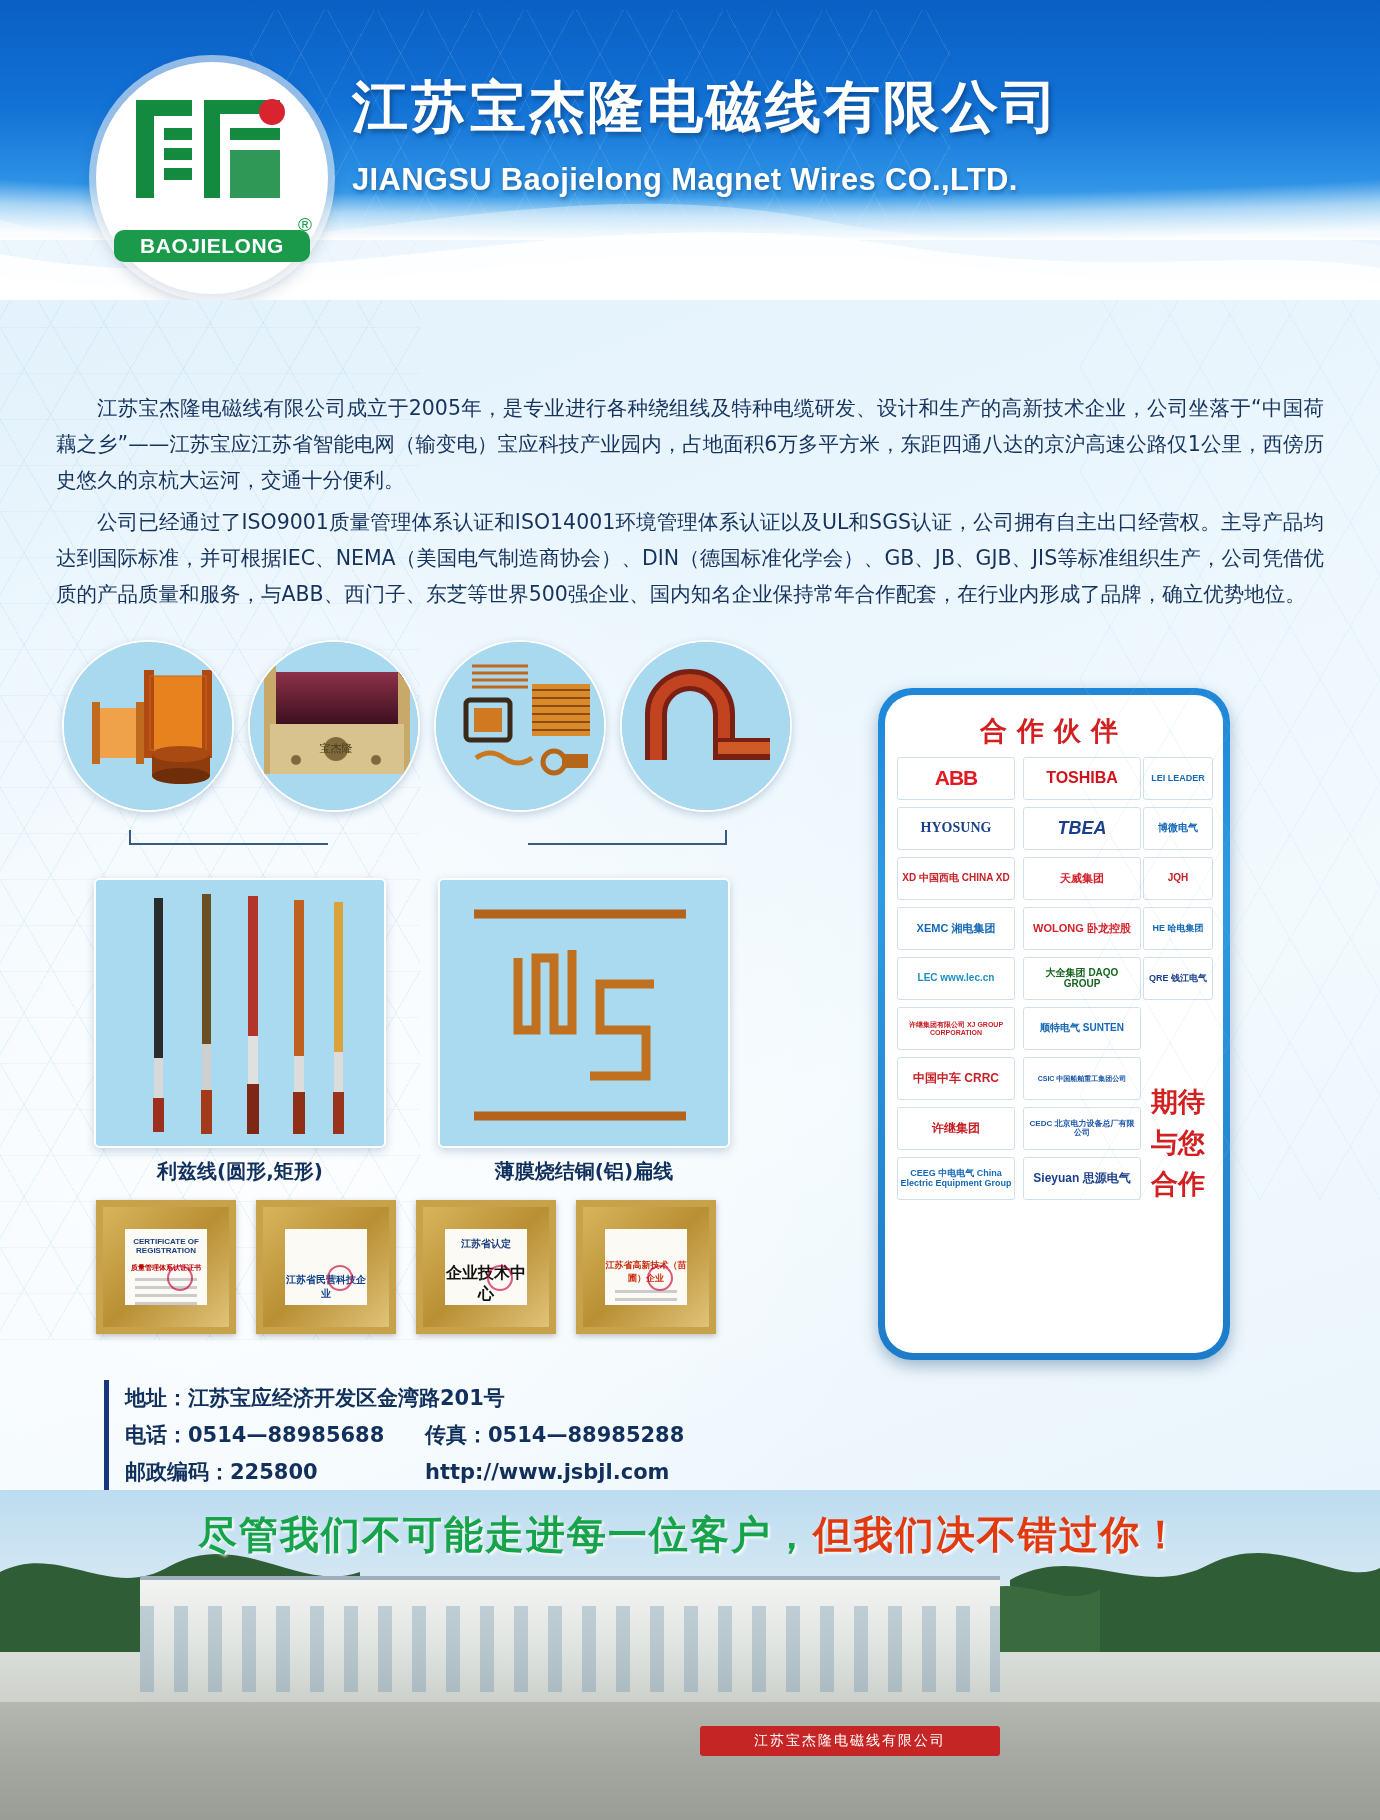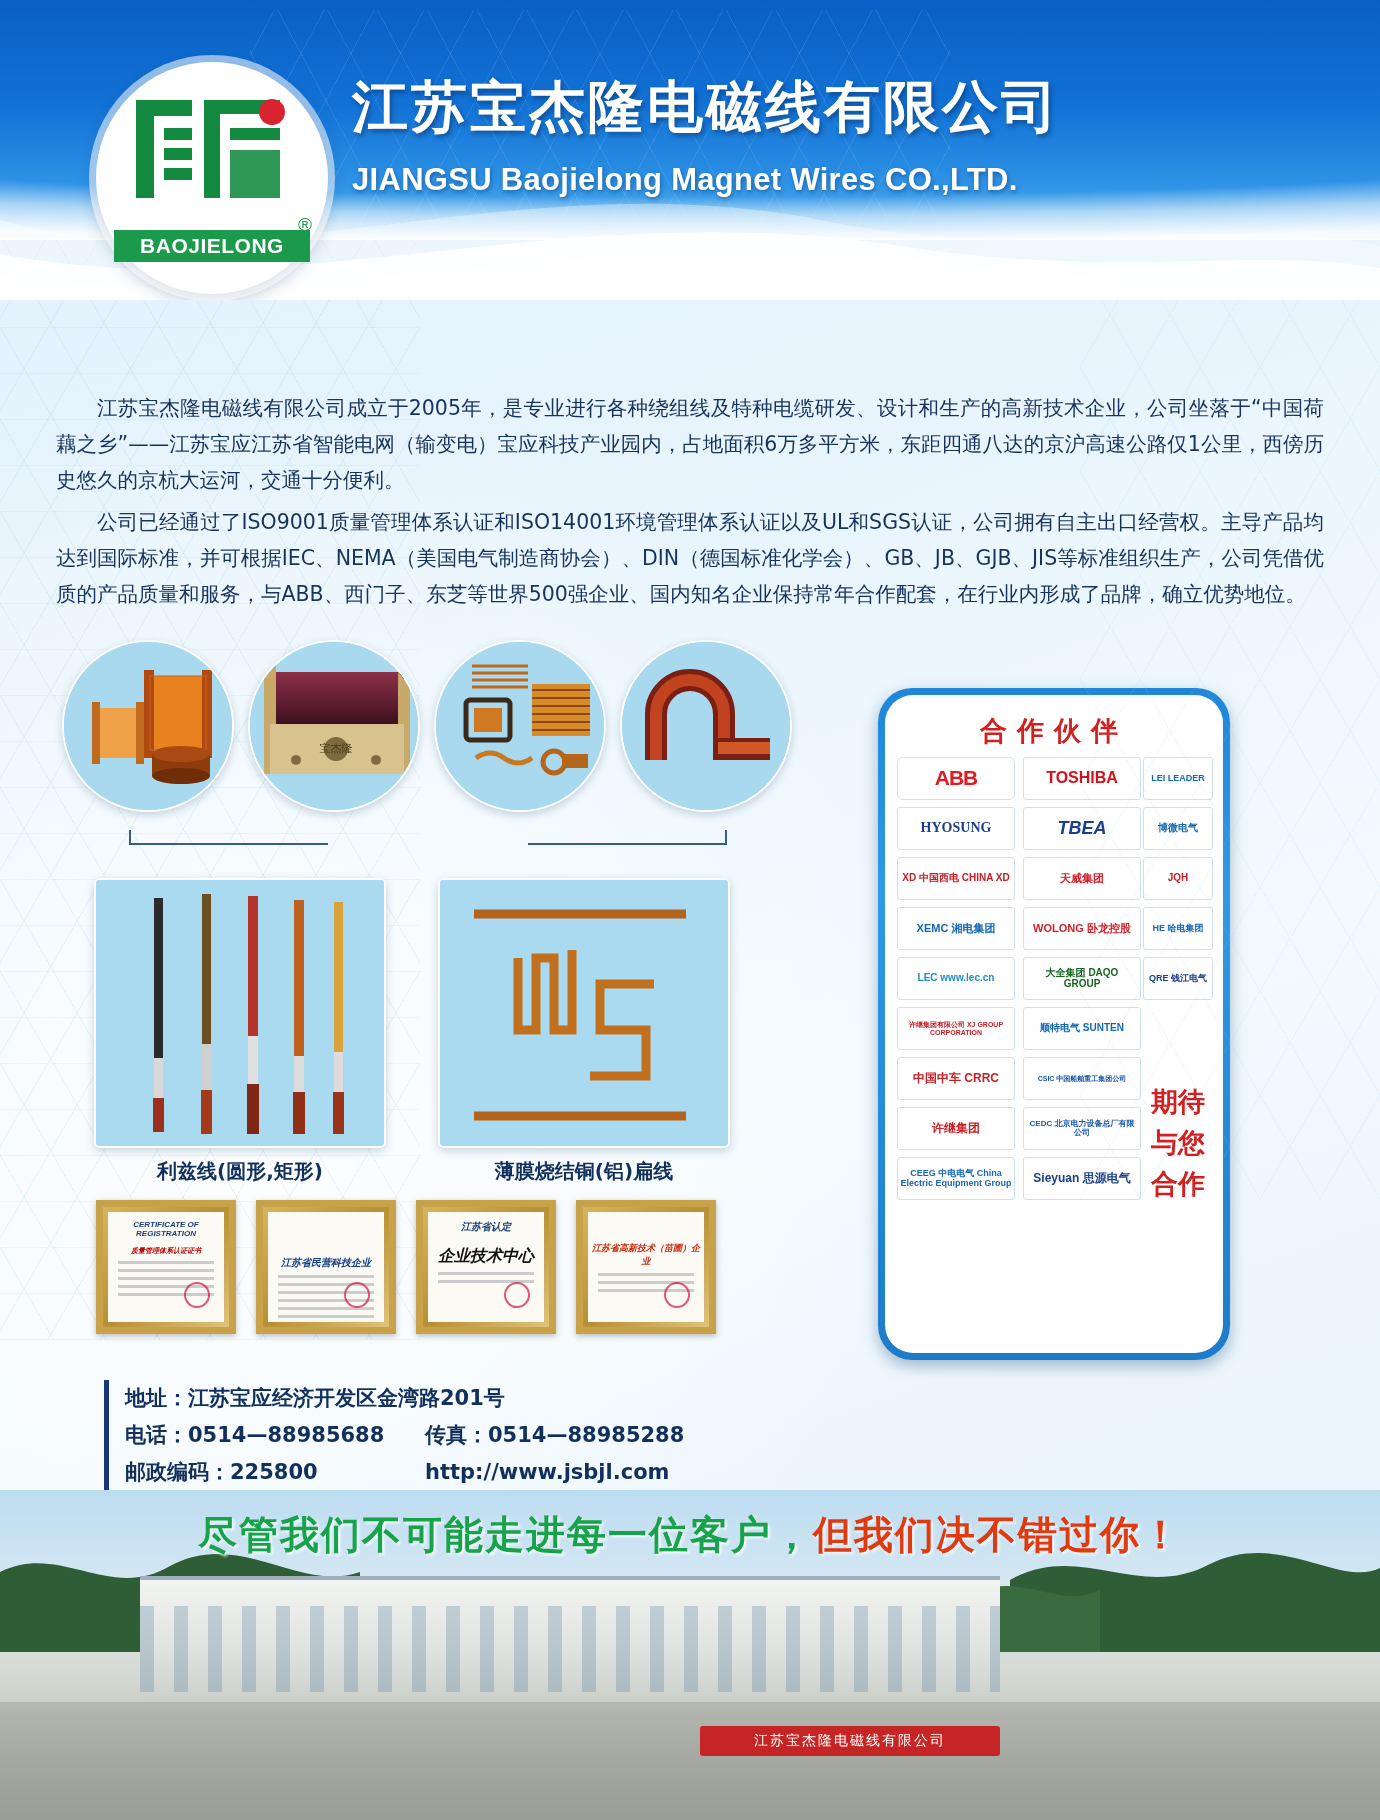--- a/index.html
+++ b/index.html
@@ -65,21 +65,21 @@
     box-shadow: 0 0 0 7px rgba(255,255,255,.55), 0 6px 18px rgba(0,40,90,.30);
     display:flex; align-items:center; justify-content:center;
   }
   .logo-inner { width:196px; height:196px; position:relative; }
   .logo-mark {
     position:absolute; left:16px; top:14px; width:166px; height:112px;
   }
   .logo-name {
     position:absolute; left:0; bottom:14px; width:196px;
     text-align:center; font-weight:bold; font-size:21px; letter-spacing:.5px;
-    color:#fff; background:#1b9a4b; padding:4px 0; border-radius:0;
+    color:#fff; background:#1b9a4b; padding:4px 0; border-radius:10px;
   }
   .logo-reg {
     position:absolute; right:-2px; bottom:40px; font-size:19px; color:#1b9a4b;
   }
   .titles { position:absolute; left:352px; top:70px; width:980px; }
   .title-cn {
     font-size:56px; font-weight:bold; color:#fff; letter-spacing:3px;
     text-shadow: 2px 3px 5px rgba(0,30,70,.45);
     font-family:"DejaVu Sans","Liberation Sans",sans-serif;
     white-space:nowrap;
@@ -137,22 +137,21 @@
   .cap-litz { left:94px; top:1158px; width:292px; }
   .cap-film { left:438px; top:1158px; width:292px; }
 
   
   .certs { position:absolute; left:96px; top:1200px; width:660px; height:150px; }
   .cert {
     position:absolute; top:0; width:140px; height:134px;
     border:7px solid #c8a24a; background:#f3f1e7;
     box-shadow:0 2px 6px rgba(0,0,0,.25);
     background-image: linear-gradient(135deg,#d8b55c 0%, #b98f33 50%, #e0c37a 100%);
-    padding:5px;
-    font-style:italic;
+    padding:22px;
   }
   .cert-inner {
     width:100%; height:100%; background:#fbfaf4; position:relative; overflow:hidden;
   }
   .cert-title { font-size:8px; text-align:center; color:#1b3f7a; margin-top:8px; font-weight:bold;}
   .cert-line { height:3px; margin:5px 10px; background:#ccc; }
   .cert-seal {
     position:absolute; right:14px; bottom:14px; width:26px; height:26px; border-radius:50%;
     border:2px solid #c03; opacity:.65;
   }
@@ -476,21 +475,21 @@
       </span>
       <span class="site">http://www.jsbjl.com</span>
     </div>
   </div>
 
   <div class="partners">
     <div class="partners-inner">
       <div class="partners-title">合作伙伴</div>
 
       <div class="logo-grid">
-        <div class="pl" style="color:#e01b22;font-size:21px;letter-spacing:-1px;border-radius:6px;">ABB</div>
+        <div class="pl" style="color:#e01b22;font-size:21px;letter-spacing:-1px;">ABB</div>
         <div class="pl" style="color:#d2121a;font-size:16px;">TOSHIBA</div>
 
         <div class="pl" style="color:#1b3f8a;font-size:14px;font-family:Liberation Serif, serif;">HYOSUNG</div>
         <div class="pl" style="color:#1b3f8a;font-size:18px;font-style:italic;">TBEA</div>
 
         <div class="pl" style="color:#c62026;font-size:10px;">XD 中国西电 CHINA XD</div>
         <div class="pl" style="color:#d4202a;font-size:11px;">天威集团</div>
 
         <div class="pl" style="color:#1568b5;font-size:11px;">XEMC 湘电集团</div>
         <div class="pl" style="color:#d4202a;font-size:11px;">WOLONG 卧龙控股</div>

